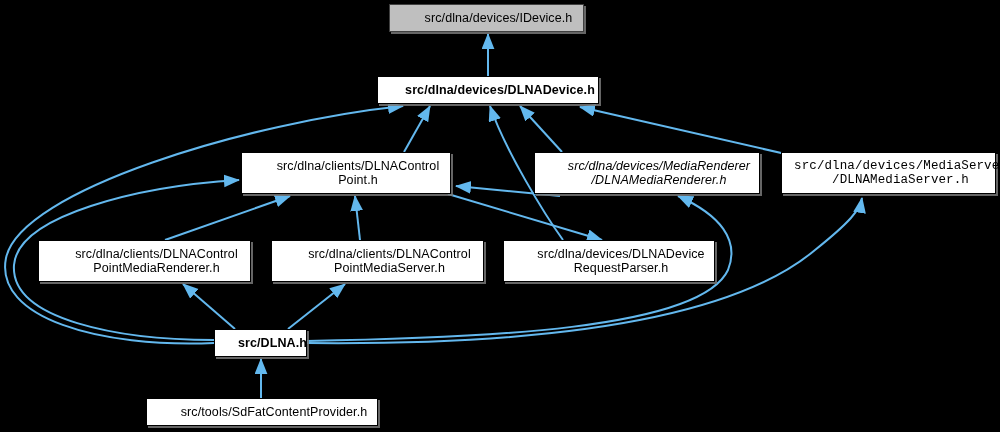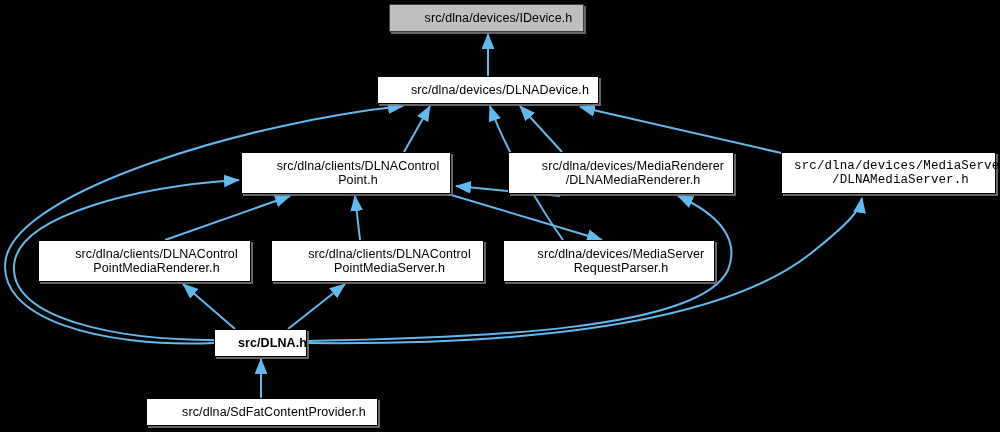--- a/index.html
+++ b/index.html
@@ -37,29 +37,29 @@
         <path d="M 448,194 L 602,240" stroke="#63b8ee" stroke-width="2" fill="none" marker-end="url(#ah)"></path>
         <path d="M 235,329 L 183,284" stroke="#63b8ee" stroke-width="2" fill="none" marker-end="url(#ah)"></path>
         <path d="M 288,329 L 345,284" stroke="#63b8ee" stroke-width="2" fill="none" marker-end="url(#ah)"></path>
         <path d="M 307,341 C 480,338 700,330 728,270 C 740,240 720,215 678,196" stroke="#63b8ee" stroke-width="2" fill="none" marker-end="url(#ah)"></path>
         <path d="M 307,343 C 500,345 720,330 815,250 C 850,222 860,210 862,198" stroke="#63b8ee" stroke-width="2" fill="none" marker-end="url(#ah)"></path>
         <path d="M 261,398 L 261,359" stroke="#63b8ee" stroke-width="2" fill="none" marker-end="url(#ah)"></path>
       </g>
   </svg>
   <div id="node-layer">
       <div class="node shadow root" style="left: 389px; top: 4px; width: 195px; height: 28px;">src/dlna/devices/IDevice.h</div>
-      <div class="node shadow" style="left: 377px; top: 76px; width: 222px; height: 28px;">src/dlna/devices/DLNADevice.h</div>
+      <div class="node shadow" style="left: 377px; top: 76px; width: 222px; height: 28px; font-weight: bold;">src/dlna/devices/DLNADevice.h</div>
       <div class="node shadow" style="left: 241px; top: 152px; width: 210px; height: 42px;">src/dlna/clients/DLNAControl
 Point.h</div>
-      <div class="node shadow" style="left: 508px; top: 152px; width: 226px; height: 42px;">src/dlna/devices/MediaRenderer
+      <div class="node shadow" style="left: 534px; top: 152px; width: 226px; height: 42px; font-style: italic;">src/dlna/devices/MediaRenderer
 /DLNAMediaRenderer.h</div>
       <div class="node shadow" style="left: 781px; top: 152px; width: 215px; height: 42px; font-family: Liberation Mono, monospace;">src/dlna/devices/MediaServer
 /DLNAMediaServer.h</div>
       <div class="node shadow" style="left: 38px; top: 240px; width: 213px; height: 42px;">src/dlna/clients/DLNAControl
 PointMediaRenderer.h</div>
       <div class="node shadow" style="left: 271px; top: 240px; width: 213px; height: 42px;">src/dlna/clients/DLNAControl
 PointMediaServer.h</div>
-      <div class="node shadow" style="left: 503px; top: 240px; width: 212px; height: 42px;">src/dlna/devices/MediaServer
+      <div class="node shadow" style="left: 503px; top: 240px; width: 212px; height: 42px;">src/dlna/devices/DLNADevice
 RequestParser.h</div>
       <div class="node shadow" style="left: 214px; top: 329px; width: 93px; height: 28px; font-weight: bold;">src/DLNA.h</div>
-      <div class="node shadow" style="left: 146px; top: 398px; width: 232px; height: 28px;">src/dlna/SdFatContentProvider.h</div>
+      <div class="node shadow" style="left: 146px; top: 398px; width: 232px; height: 28px;">src/tools/SdFatContentProvider.h</div>
     </div>
 </div>
 
 </body></html>

